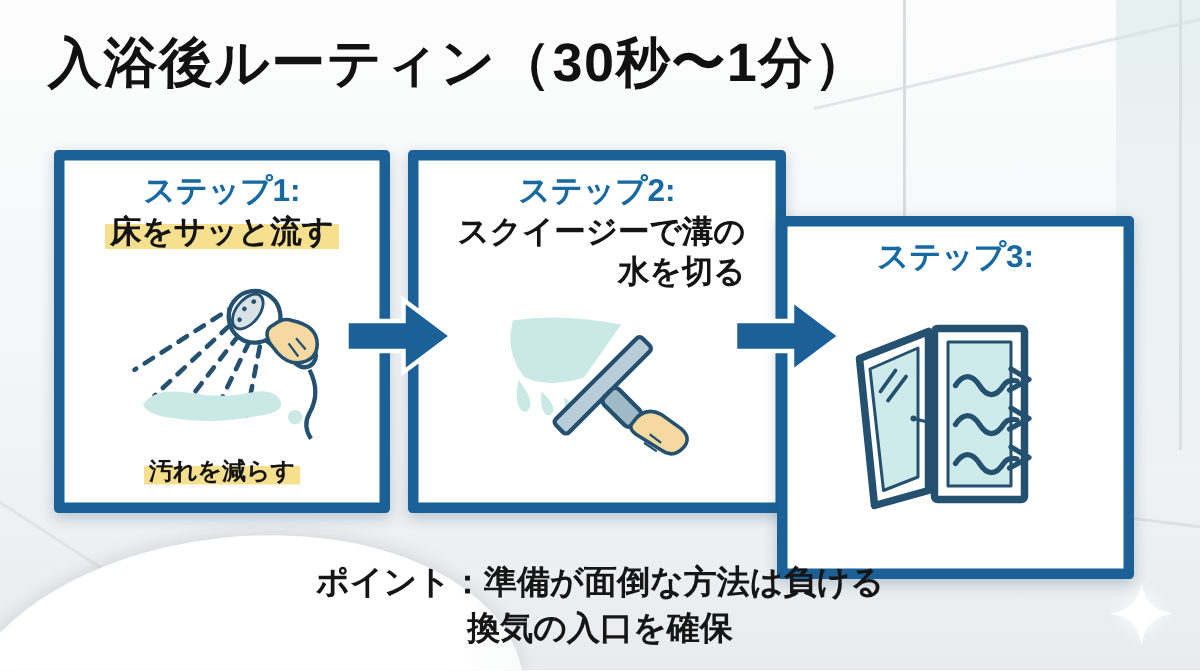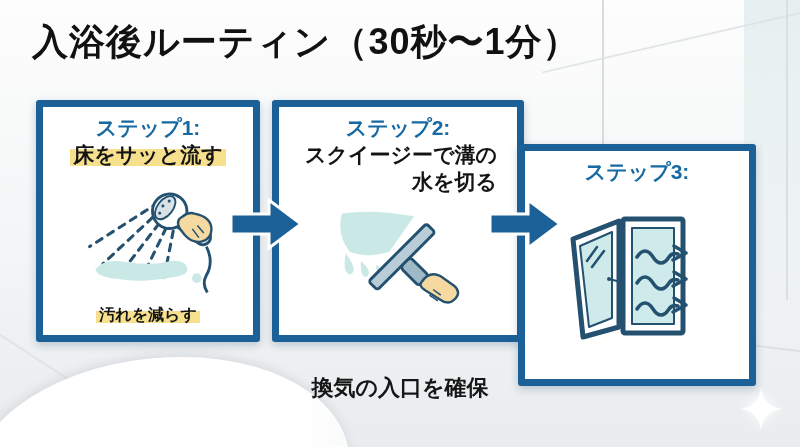--- a/index.html
+++ b/index.html
@@ -160,16 +160,17 @@
   </div>
 
   <svg class="arrow arrow-1" viewBox="0 0 74 54">
     <polygon points="2,17 40,17 40,3 72,27 40,51 40,37 2,37" fill="#1b6096" stroke="#ffffff" stroke-width="3"></polygon>
   </svg>
   <svg class="arrow arrow-2" viewBox="0 0 74 54">
     <polygon points="2,17 40,17 40,3 72,27 40,51 40,37 2,37" fill="#1b6096" stroke="#ffffff" stroke-width="3"></polygon>
   </svg>
 
   <div class="footer">
+    <div>ポイント：準備が面倒な方法は負ける</div>
     <div>換気の入口を確保</div>
   </div>
 
 </div>
 
 </body></html>

